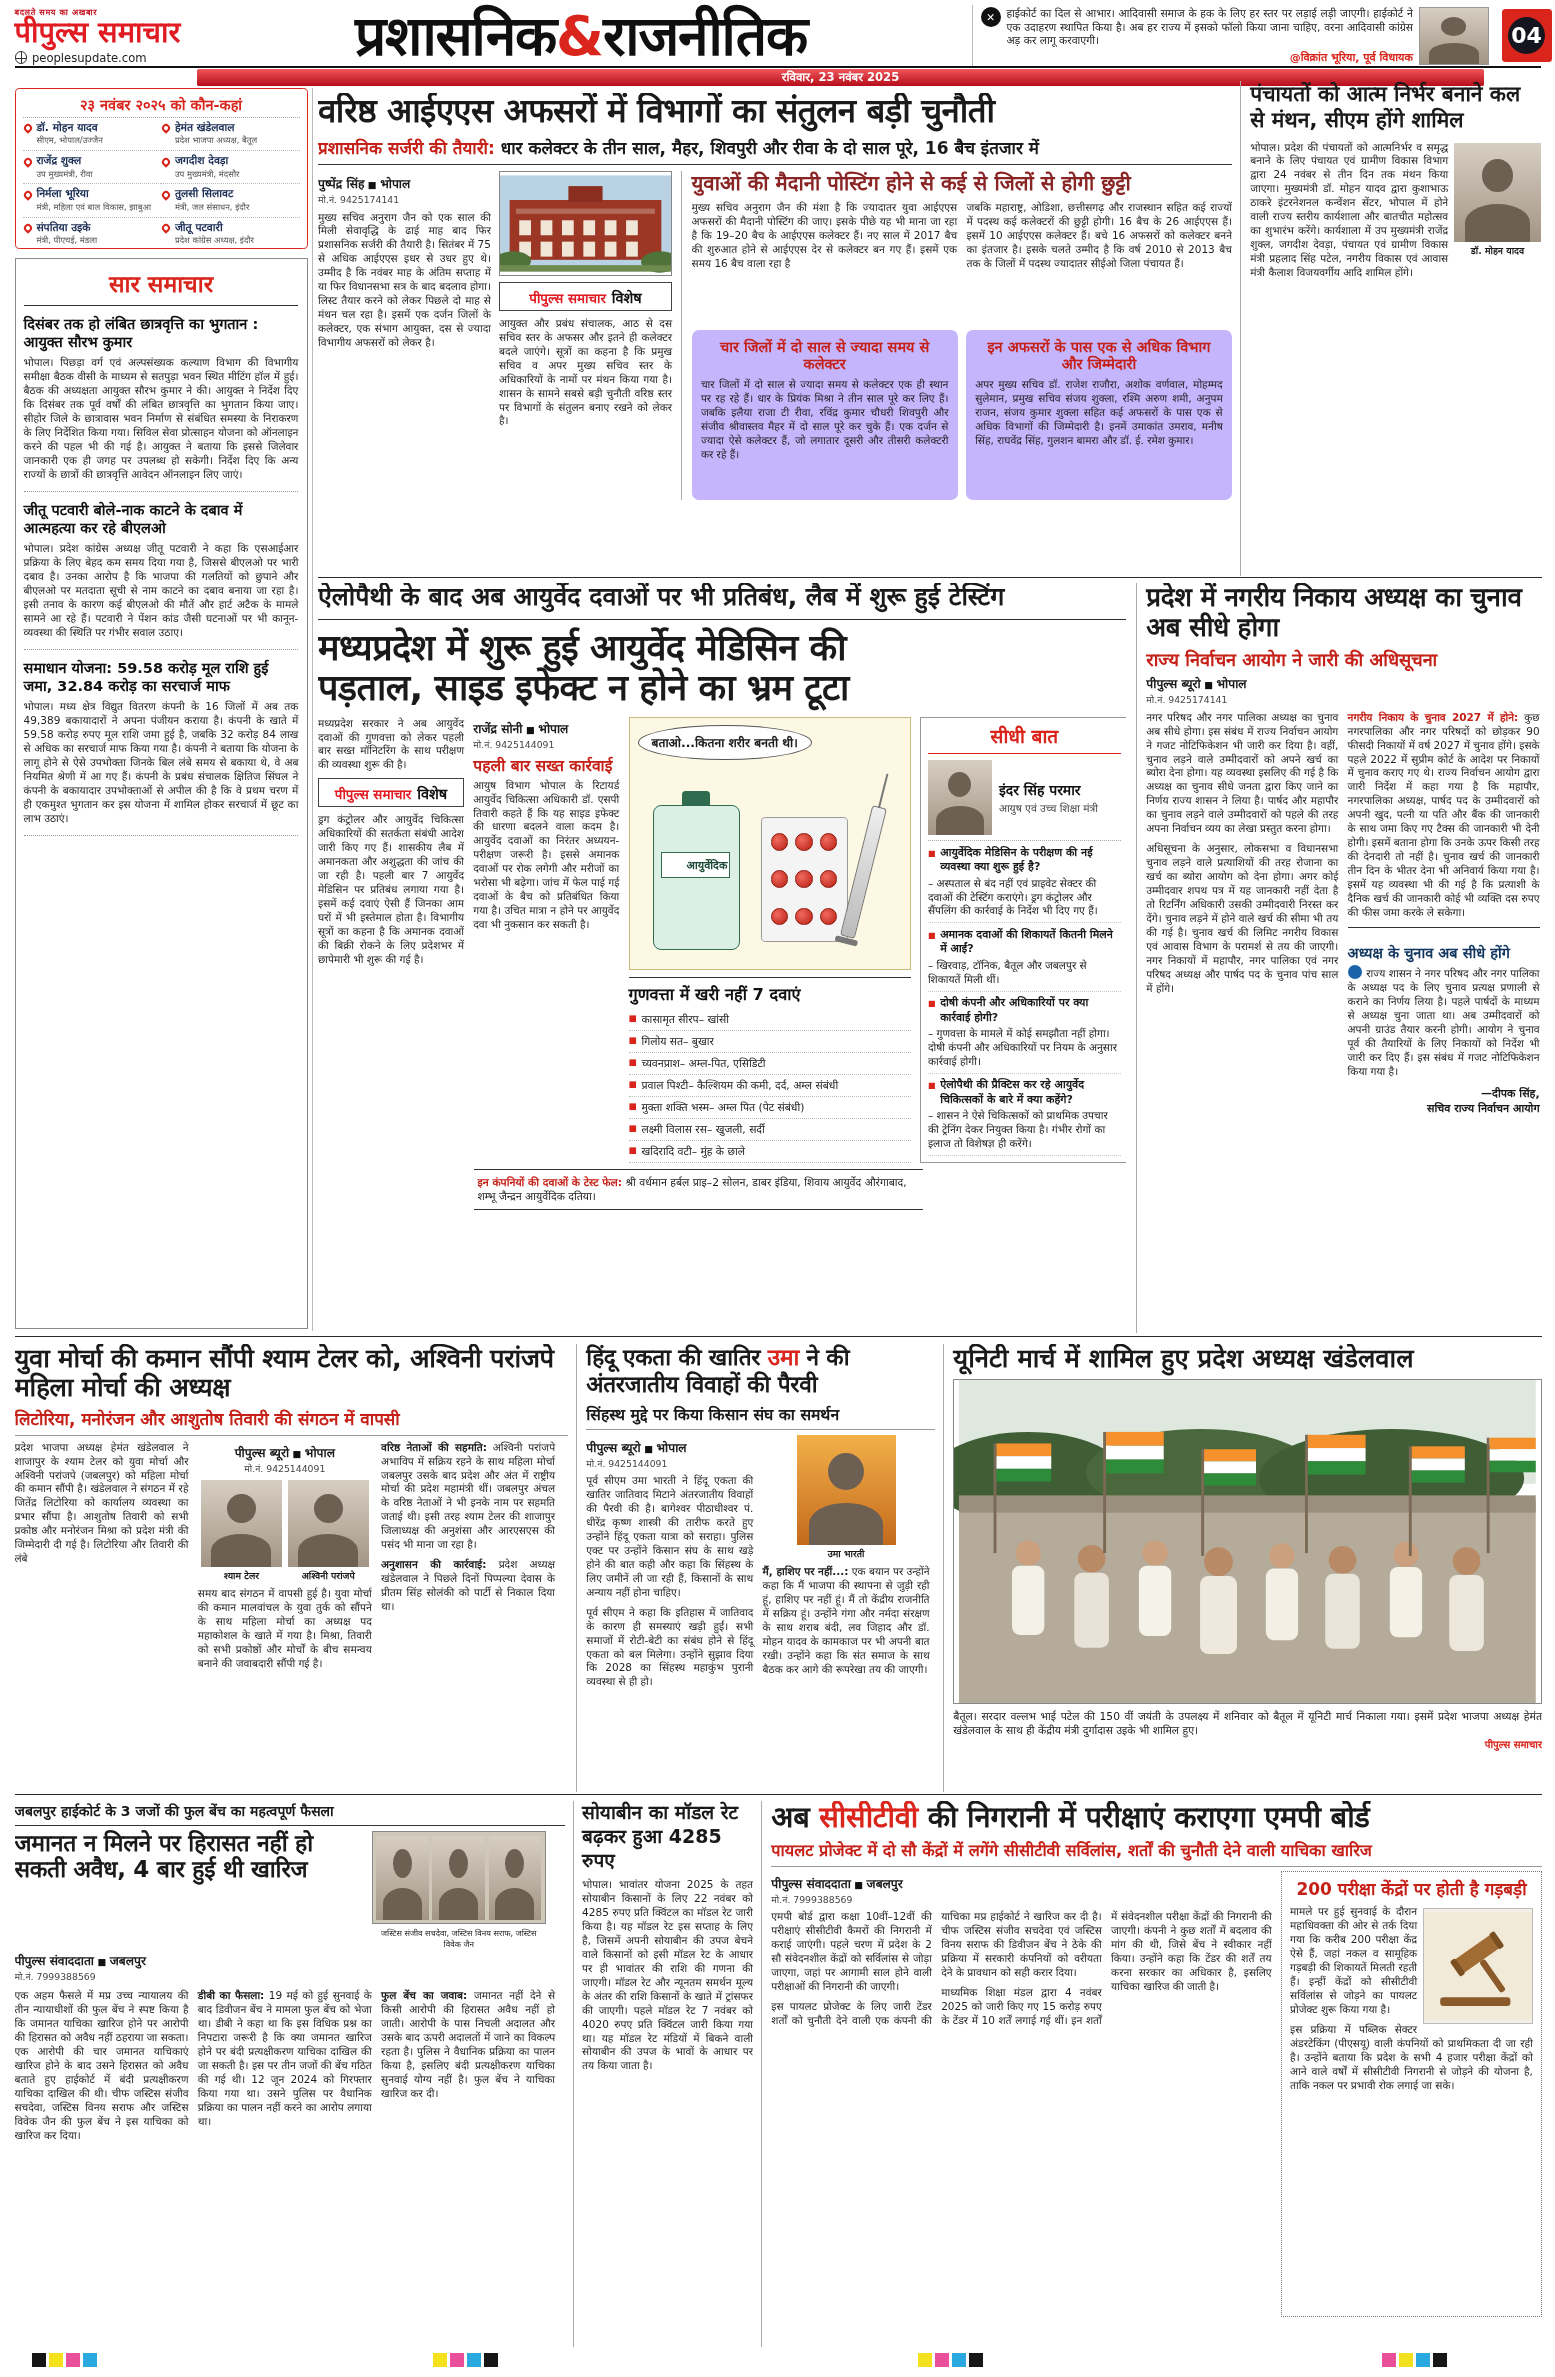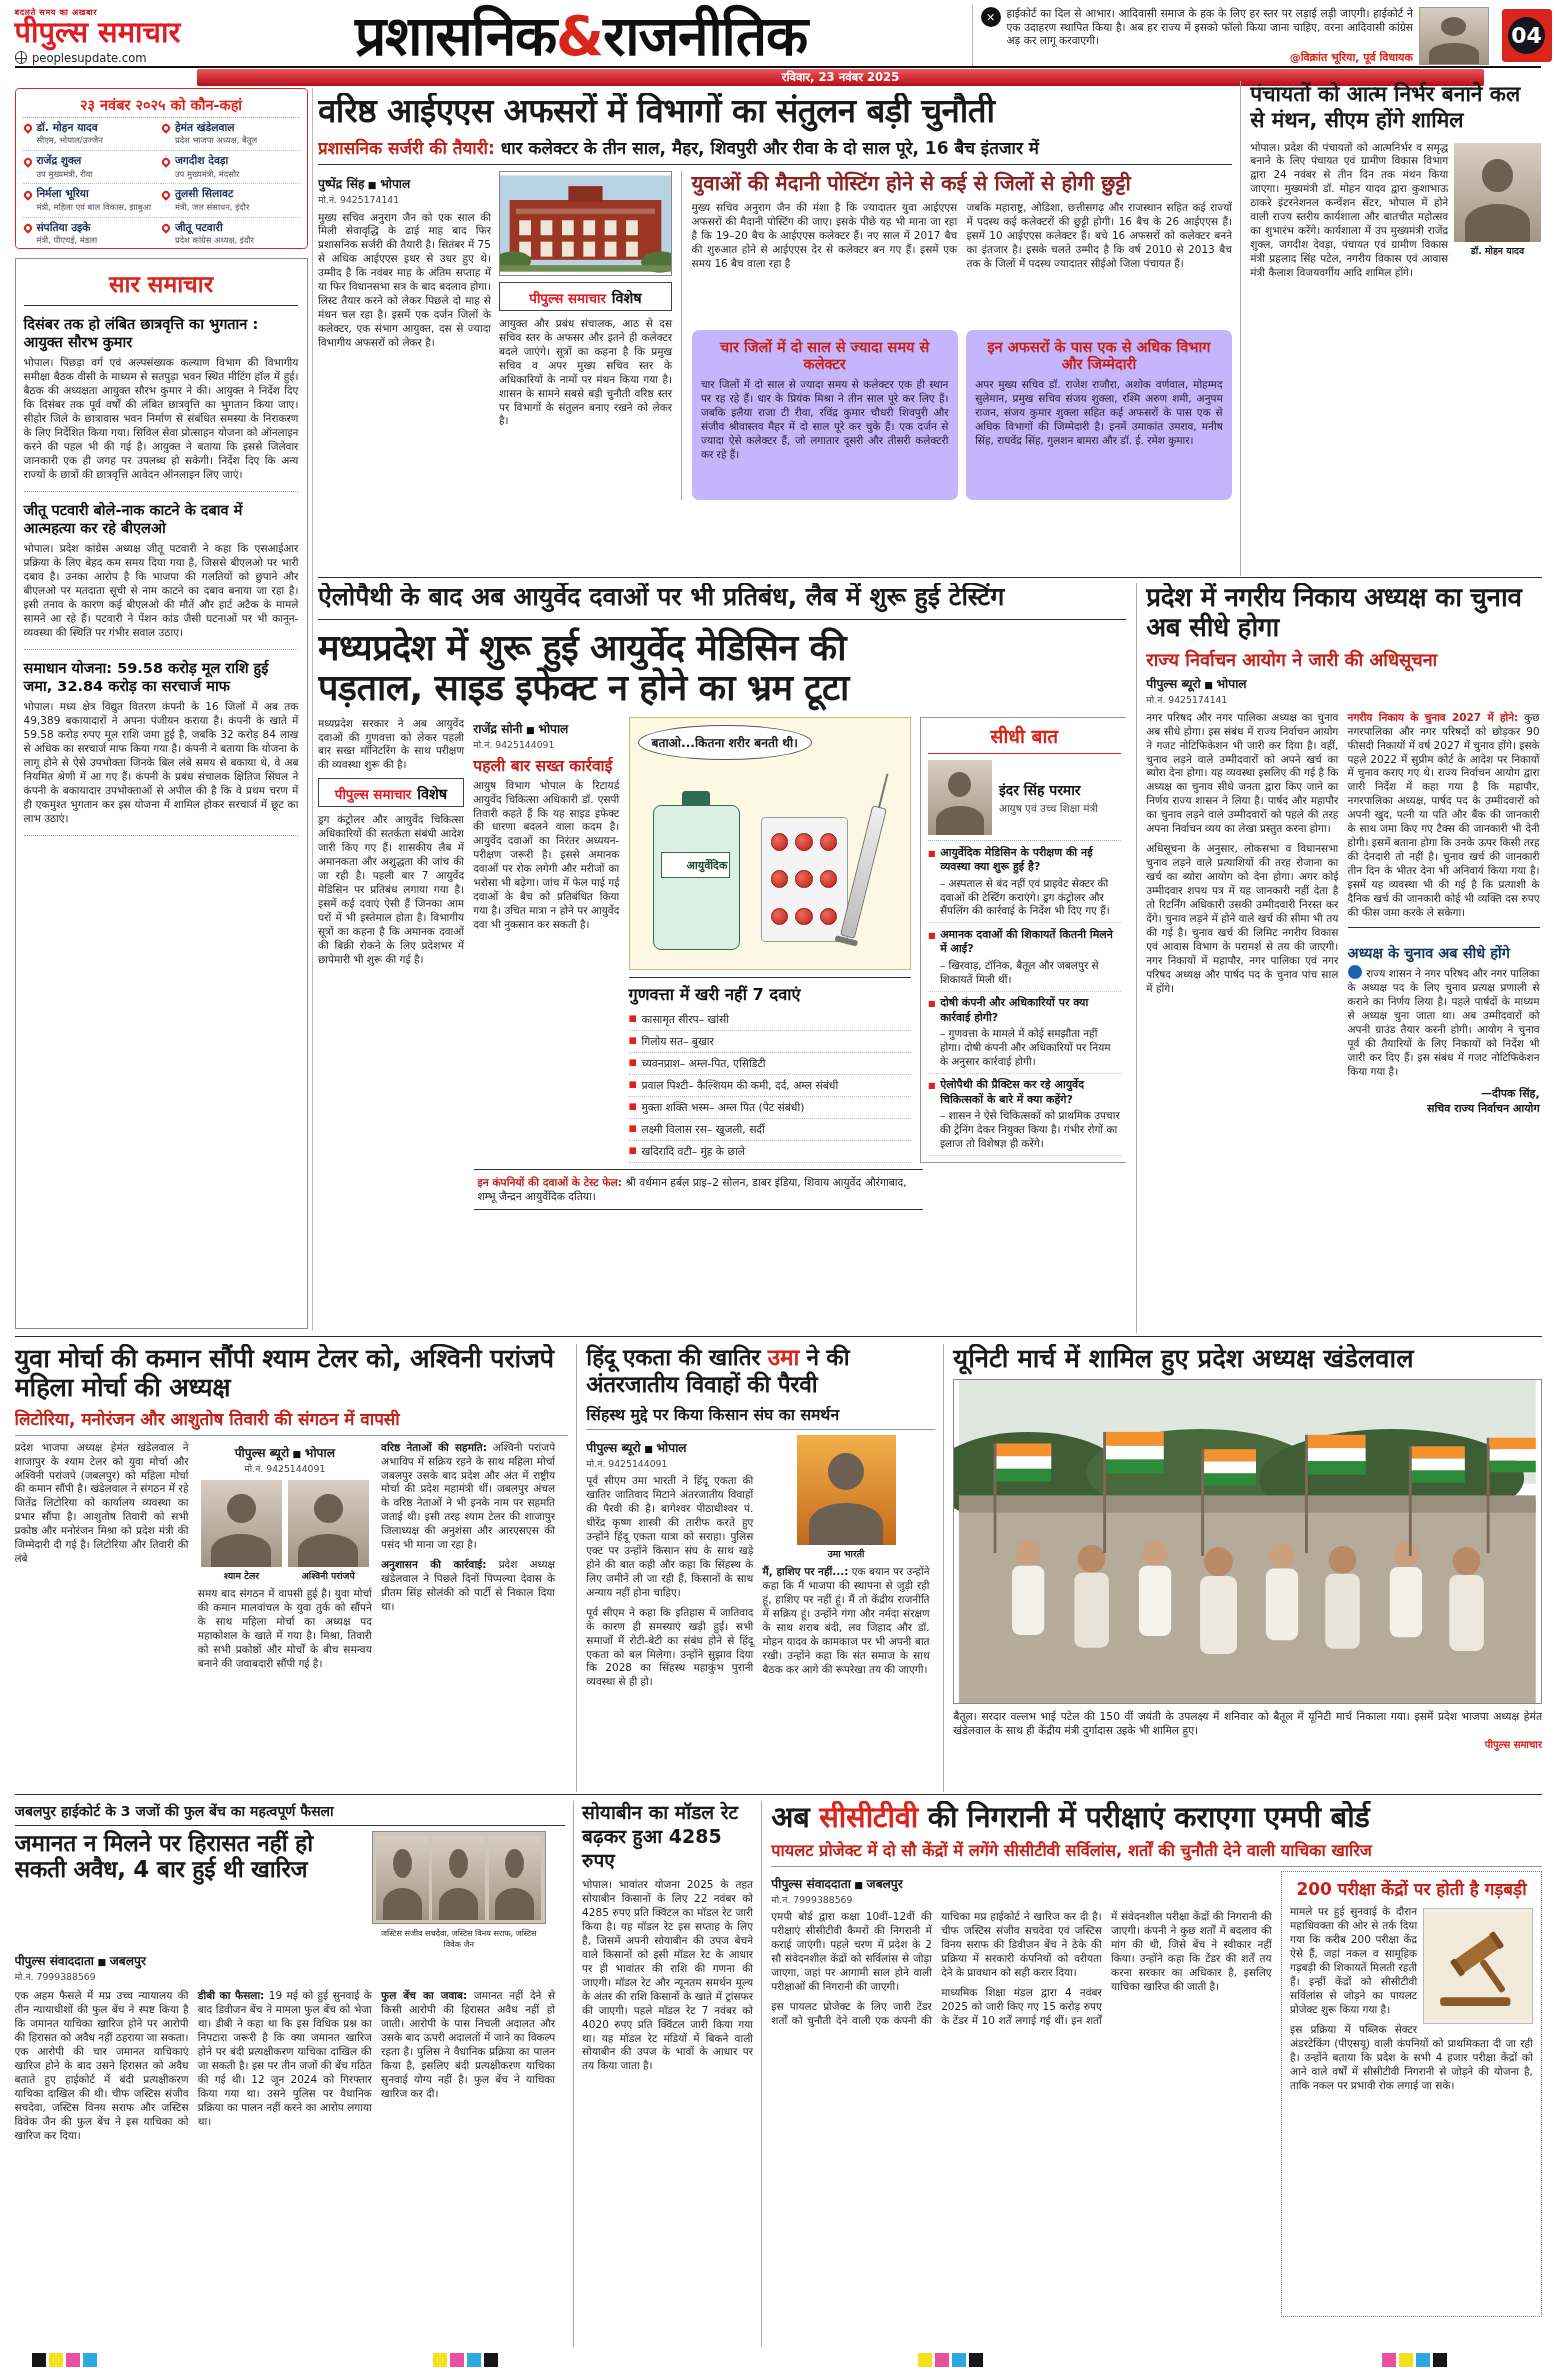--- a/index.html
+++ b/index.html
@@ -125,21 +125,21 @@
   
   .interview { width:209px; flex:0 0 209px; border:0.9px solid #999; padding:5.8px 7px; }
   .int-header { color:#d9251c; font-size:19px; font-weight:bold; text-align:center; border-bottom:1.5px solid #d9251c; padding-bottom:3.5px; }
   .int-person { display:flex; gap:7px; align-items:center; padding:5.8px 0; border-bottom:0.6px dotted #aaa; }
   .int-photo { width:64px; height:75px; flex:0 0 64px; }
   .int-name { font-weight:bold; font-size:14px; color:#111; }
   .int-role { font-size:10.5px; color:#444; margin-top:2.3px; }
   .qa { padding:4.6px 0; border-bottom:0.6px dotted #ccc; }
   .qa .q { font-weight:bold; font-size:11px; line-height:1.3; display:flex; gap:4.6px; }
   .qa .q .sq { color:#d9251c; font-size:8.1px; line-height:1.8; }
-  .qa .a { font-size:10.5px; color:#222; margin-top:2.3px; line-height:1.3;margin-left:12px; }
+  .qa .a { font-size:10.5px; color:#222; margin-top:2.3px; line-height:1.3; }
 
   
   .nikay { position:absolute; left:1136px; top:583px; width:406px; height:750px; border-left:0.6px solid #aaa; padding-left:9.3px; overflow:hidden; }
   .nikay h1 { font-size:26px; line-height:1.15; letter-spacing:-0.3px; }
   .nikay .subhead { color:#c62118; font-size:18px; font-weight:bold; margin-top:4.6px; }
   .nikay-cols { display:flex; gap:9.3px; margin-top:3.5px; }
   .nikay-col { width:192px; }
   .sec2-head { font-size:14.5px; font-weight:bold; color:#10355f; margin:7px 0 3.5px 0; border-top:1.2px solid #333; padding-top:14px; }
   .blue-dot { display:inline-block; width:14px; height:14px; border-radius:50%; background:#1a63a8; margin-right:4.6px; vertical-align:-2.3px; }
   .signoff { text-align:right; font-weight:bold; margin-top:5.8px; font-size:11px; }

